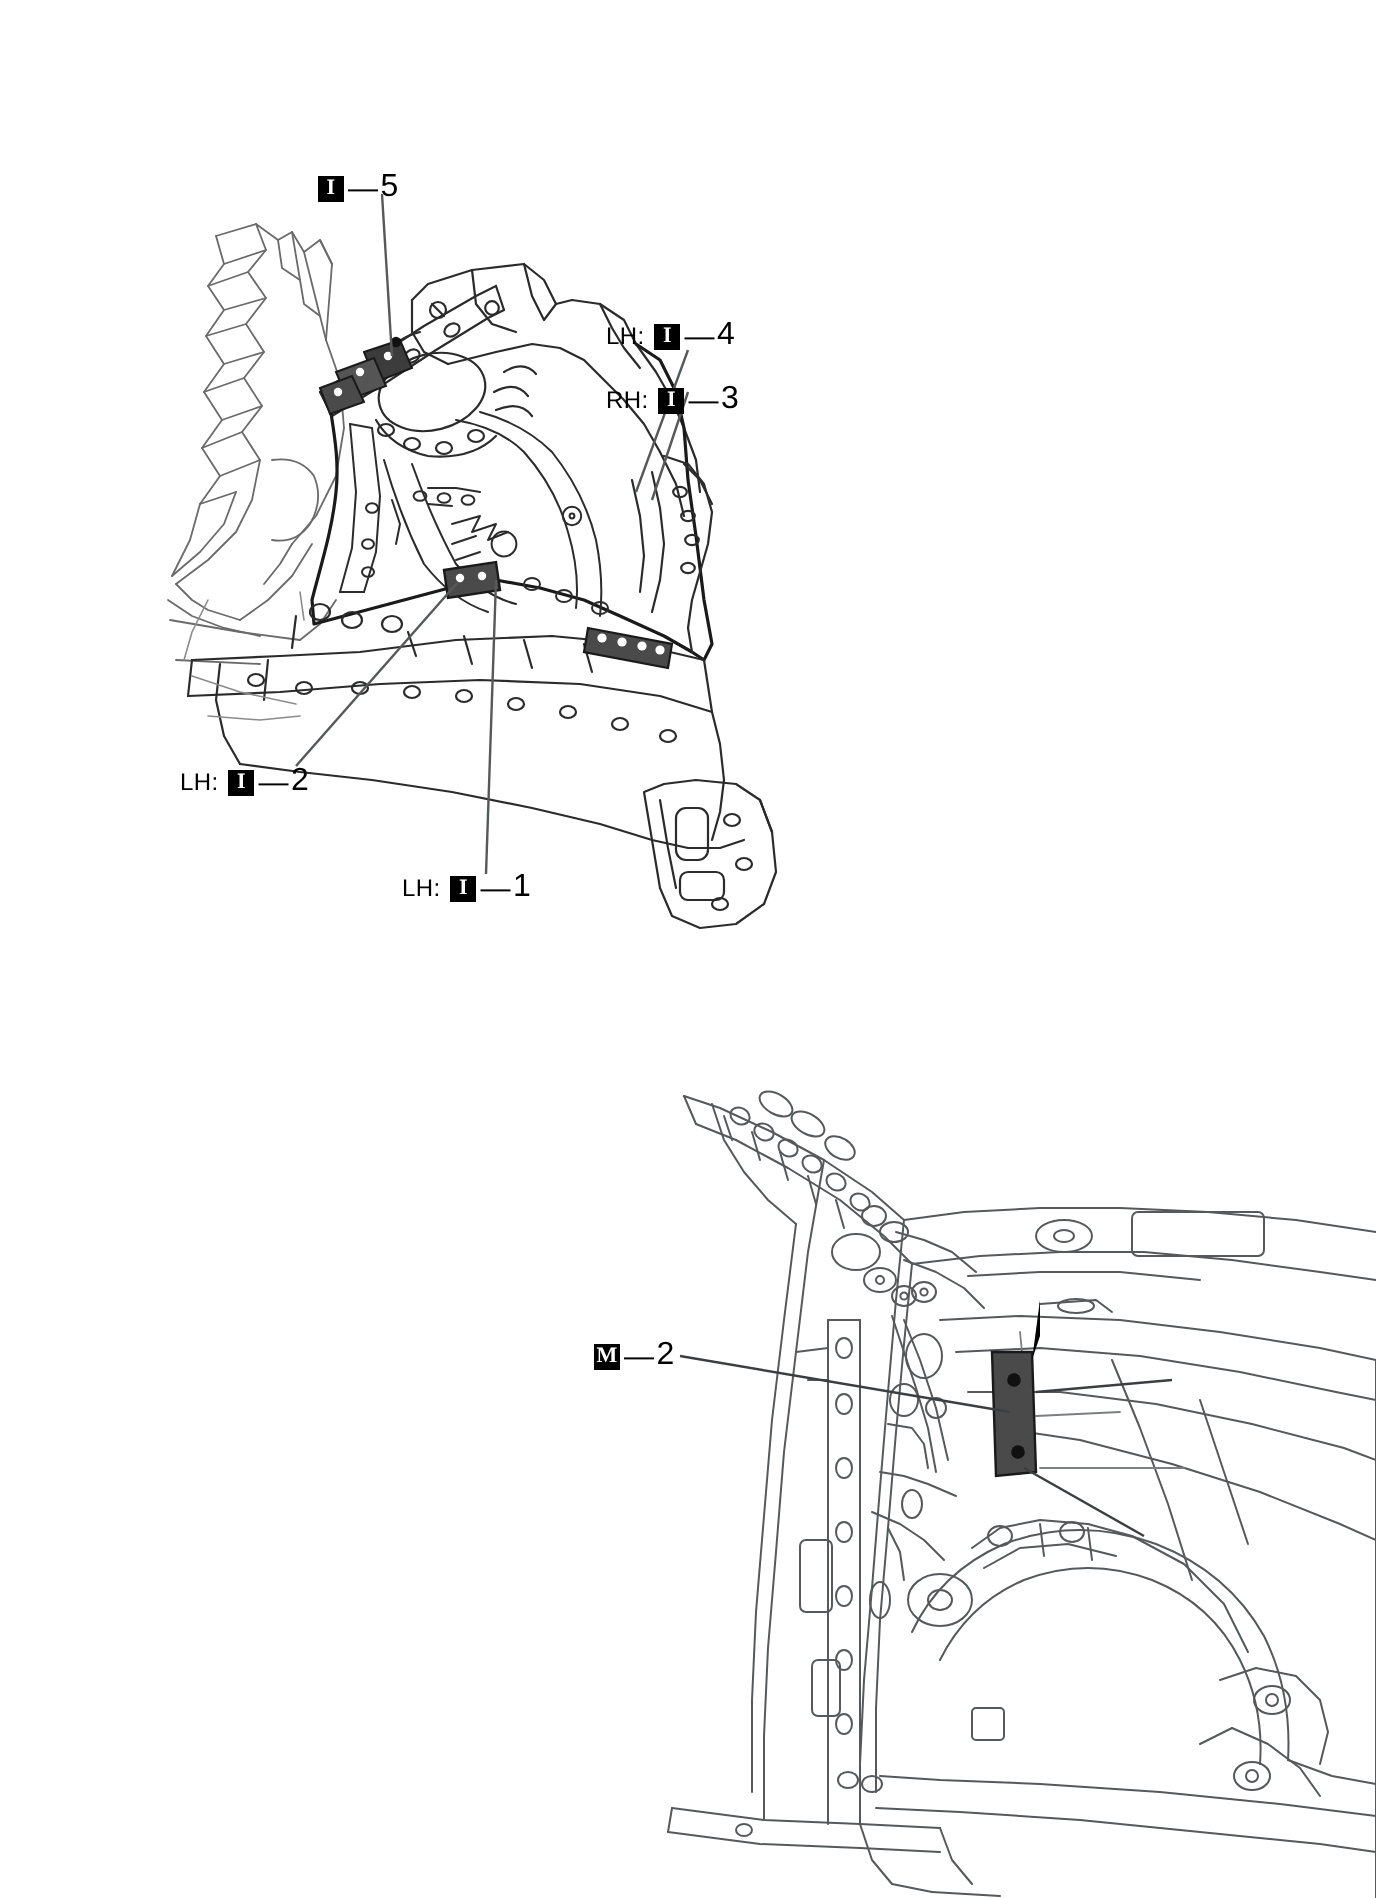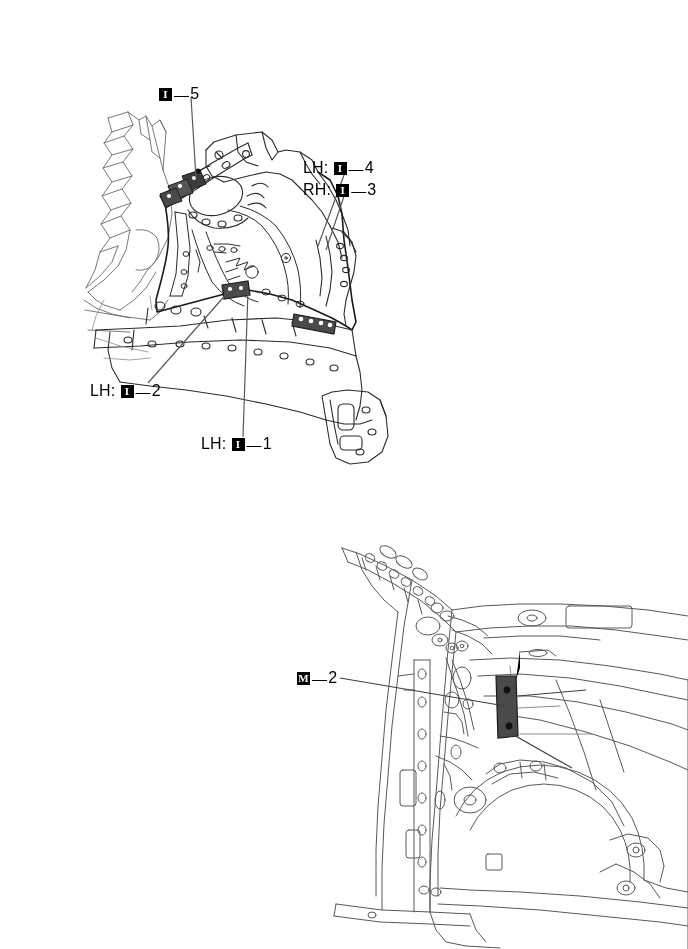--- a/index.html
+++ b/index.html
@@ -22,21 +22,21 @@
   
   .callout{
     position:absolute;
     display:flex;align-items:center;
     white-space:nowrap;
     font-size:15px;
     line-height:1;
     letter-spacing:0.2px;
   }
   .callout .side{
-    font-size:16px;
+    font-size:12px;
     margin-right:5px;
     color:#000;
   }
   .badge{
     display:inline-block;
     background:#000;
     color:#fff;
     width:13px;height:13px;
     text-align:center;
     font-size:11px;
@@ -48,21 +48,21 @@
   .dash{
     display:inline-block;
     margin:0 1px 0 2px;
     font-size:15px;
   }
   .num{font-size:16px;}
 
   
   #callout-i5{left:159px;top:86px;}
   #callout-i4{left:303px;top:160px;}
-  #callout-i3{left:303px;top:182px;}
+  #callout-i3{left:303px;top:192px;}
   #callout-i2{left:90px;top:383px;}
   #callout-i1{left:201px;top:436px;}
   
   #callout-m2{left:297px;top:670px;}
 </style>
 </head>
 <body>
 
 <div id="page">
 

